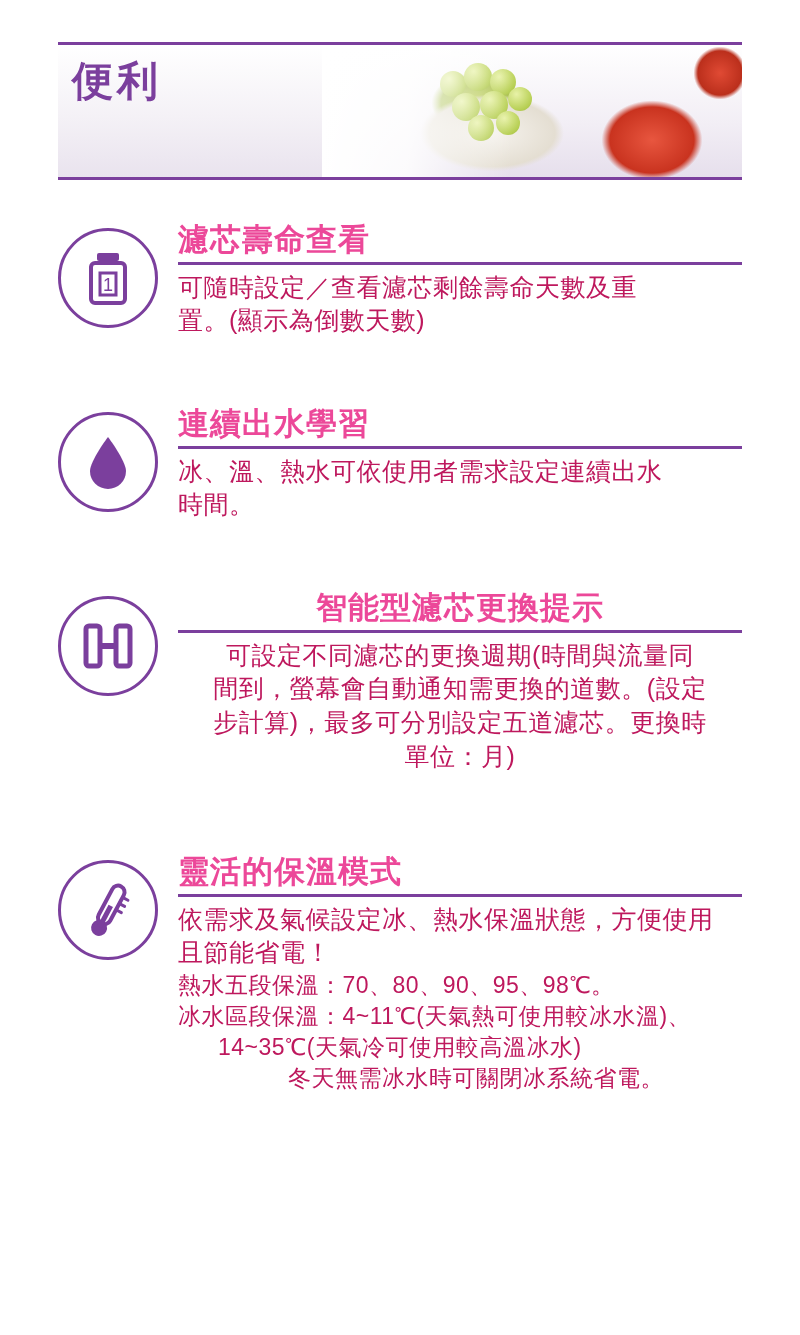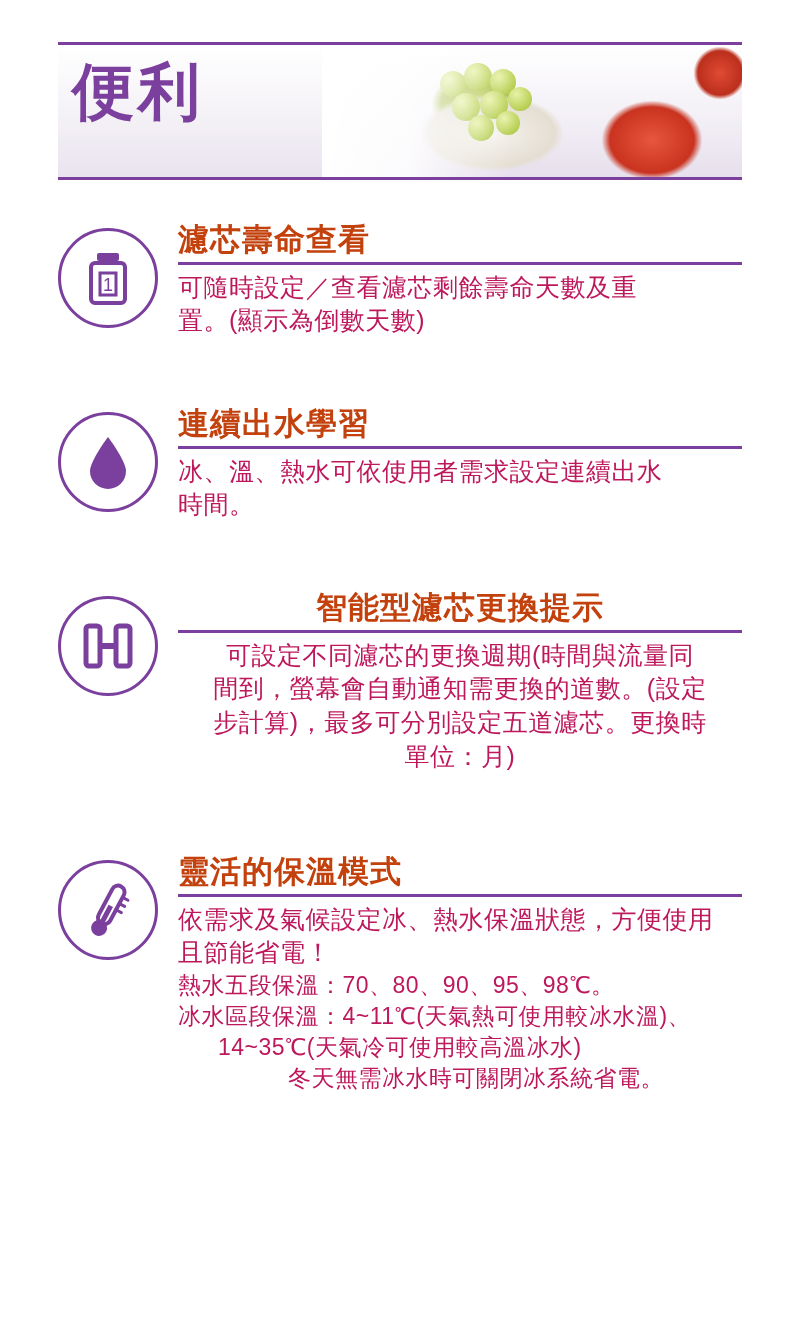--- a/index.html
+++ b/index.html
@@ -50,21 +50,21 @@
   }
   .grape {
     position: absolute;
     border-radius: 50%;
     background: radial-gradient(circle at 35% 30%, #e8f2a8, #b7cf54 70%, #9cb53f);
   }
   .banner-title {
     position: absolute;
     left: 14px;
     top: 16px;
-    font-size: 62px;
+    font-size: 41px;
     font-weight: bold;
     color: #7b3f9d;
     letter-spacing: 4px;
     line-height: 1;
     z-index: 3;
   }
 
   
   .features {
     position: absolute;
@@ -90,21 +90,21 @@
     align-items: center;
     justify-content: center;
     box-sizing: border-box;
   }
   .feature-body {
     margin-left: 120px;
   }
   .feature-title {
     font-size: 31px;
     font-weight: bold;
-    color: #c2410c;
+    color: #ec4899;
     line-height: 1.15;
     letter-spacing: 1px;
     padding-bottom: 4px;
     border-bottom: 3px solid #7b3f9d;
   }
   .feature-text {
     font-size: 25px;
     line-height: 1.35;
     color: #be185d;
     padding-top: 6px;

